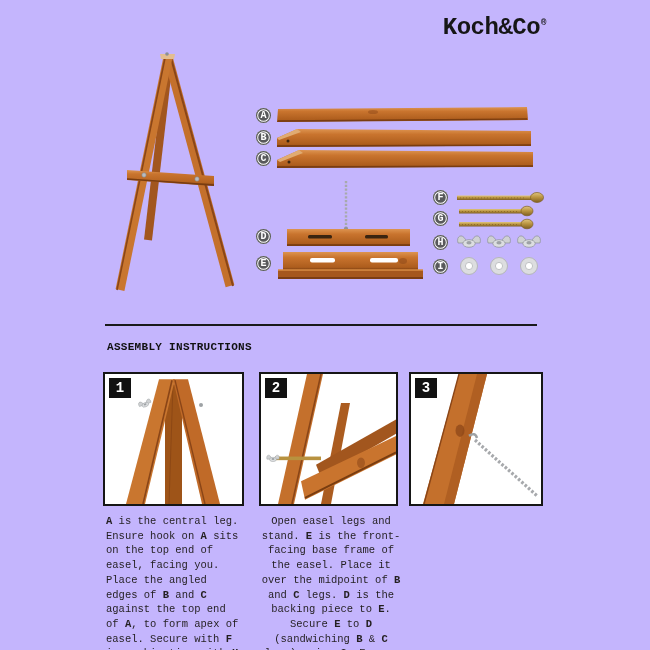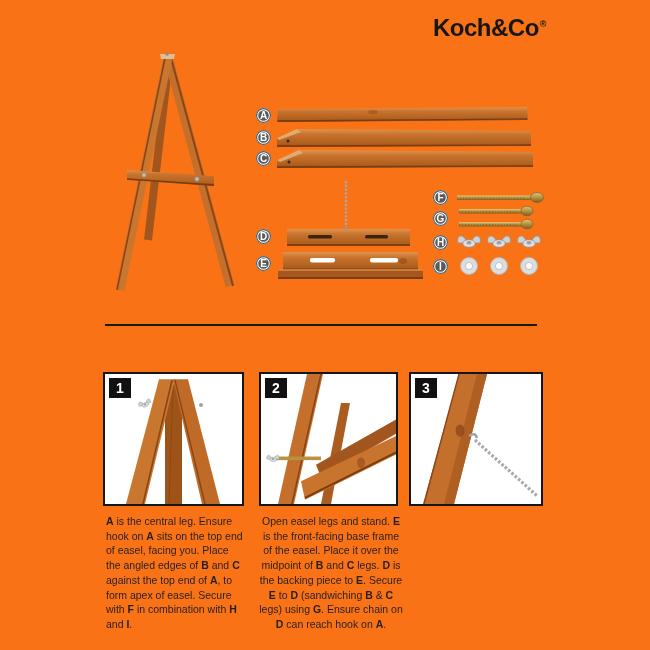--- a/index.html
+++ b/index.html
@@ -1,18 +1,18 @@
 <!DOCTYPE html>
 <html><head>
 <meta charset="utf-8">
 <style>
   html,body{margin:0;padding:0;background:#e8e8e8;}
   #page{
-    position:relative;width:650px;height:650px;background:#f97316;
-    font-family:Liberation Sans, sans-serif;color:#231f20;overflow:hidden;
+    position:relative;width:650px;height:650px;background:#c4b5fd;
+    font-family:Liberation Mono, monospace;color:#231f20;overflow:hidden;
     margin:0 auto;
   }
   
   #logo{
     position:absolute;top:14px;right:104px;
     font-size:24px;font-weight:bold;letter-spacing:-0.5px;color:#161616;
   }
   #logo sup{font-size:9px;font-weight:bold;vertical-align:super;margin-left:1px;}
   #header-info{
     position:absolute;top:54px;right:113px;text-align:right;
@@ -188,20 +188,21 @@
   <div class="part-circle" style="left:256px;top:130px;">B</div>
   <div class="part-circle" style="left:256px;top:151px;">C</div>
   <div class="part-circle" style="left:256px;top:229px;">D</div>
   <div class="part-circle" style="left:256px;top:256px;">E</div>
   <div class="part-circle" style="left:433px;top:190px;">F</div>
   <div class="part-circle" style="left:433px;top:211px;">G</div>
   <div class="part-circle" style="left:433px;top:235px;">H</div>
   <div class="part-circle" style="left:433px;top:259px;">I</div>
 
   <div id="divider"></div>
+  <div id="section-title">ASSEMBLY INSTRUCTIONS</div>
 
   <div class="step-box" id="step-box-1">
     <div class="step-badge">1</div>
     <svg class="step-img" viewBox="0 0 137 126" preserveAspectRatio="none">
       <polygon points="54,6 82,6 81,13 55,13" fill="#e3bd90"></polygon>
       <rect x="60" y="10" width="17" height="116" fill="#9e5418"></rect>
       <line x1="68" y1="10" x2="64" y2="126" stroke="#7c3c12" stroke-width="1" opacity="0.5"></line>
       <polygon points="54,5 70,5 40,126 21,126" fill="#c9762f"></polygon>
       <line x1="67" y1="6" x2="38" y2="126" stroke="#8a4517" stroke-width="1.6"></line>
       <polygon points="68,5 83,5 115,126 97,126" fill="#c06a28"></polygon>

